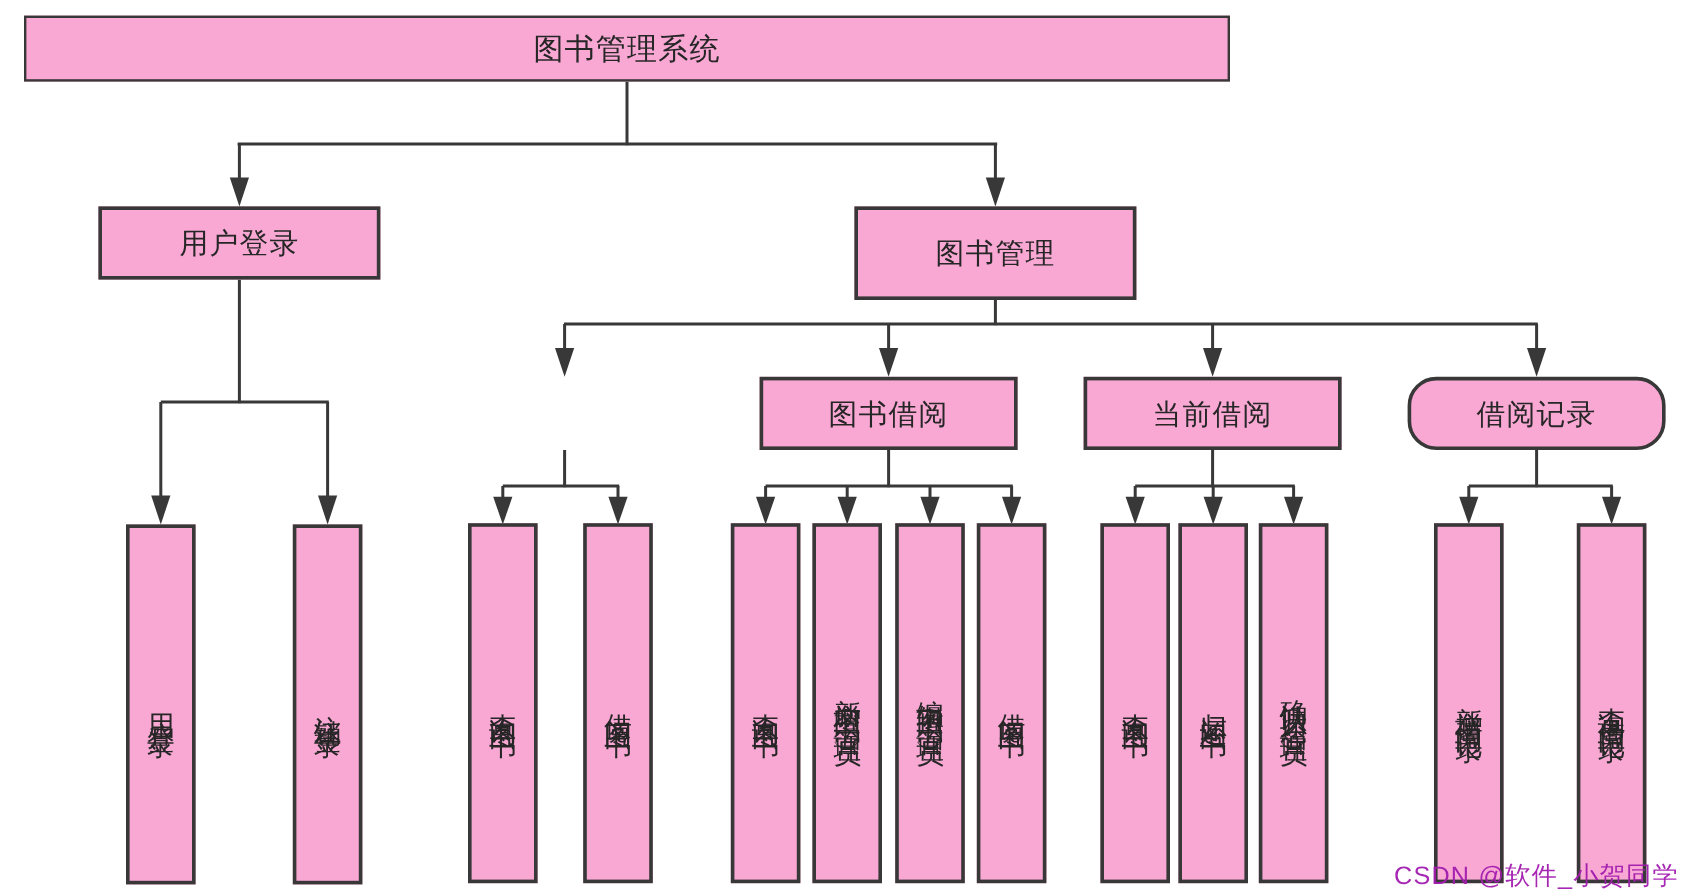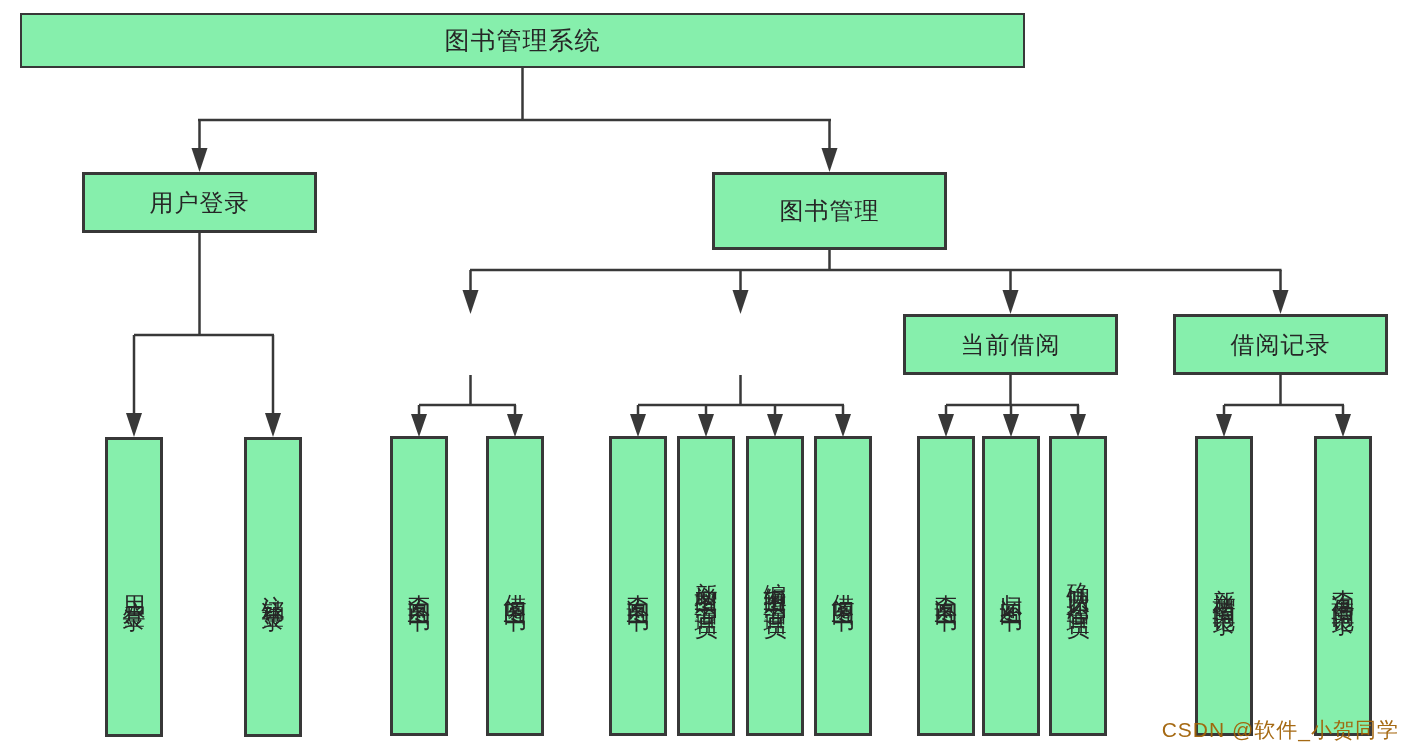--- a/index.html
+++ b/index.html
@@ -15,21 +15,21 @@
     position: absolute;
     left: 0; top: 0;
     width: 1405px; height: 747px;
   }
   .wires line { stroke: #383838; stroke-width: 2.5; }
   .wires polygon { fill: #383838; }
   .node {
     position: absolute;
     box-sizing: border-box;
     border: 3px solid #383838;
-    background: #86efac;
+    background: #f9a8d4;
     display: flex;
     align-items: center;
     justify-content: center;
     color: #262626;
     font-size: 24px;
     letter-spacing: 1px;
     text-align: center;
   }
   .node.root {
     border-width: 2px;
@@ -41,21 +41,21 @@
     letter-spacing: 5px;
     line-height: 1;
     font-size: 23px;
     max-height: 292px;
   }
   .watermark {
     position: absolute;
     right: 6px;
     bottom: 3px;
     font-size: 21px;
-    color: #a16207;
+    color: #a21caf;
     opacity: 0.95;
     letter-spacing: 1px;
     white-space: nowrap;
   }
 </style>
 </head>
 <body>
 
 <div class="stage">
 
@@ -139,24 +139,27 @@
     <span>图书管理系统</span>
   </div>
 
   <div class="node" style="left:82px; top:172px; width:235px; height:61px;">
     <span>用户登录</span>
   </div>
   <div class="node" style="left:712px; top:172px; width:235px; height:78px;">
     <span>图书管理</span>
   </div>
 
+  <div class="node" style="left:633px; top:314px; width:215px; height:61px;">
+    <span>图书借阅</span>
+  </div>
   <div class="node" style="left:903px; top:314px; width:215px; height:61px;">
     <span>当前借阅</span>
   </div>
-  <div class="node" style="left:1173px; top:314px; width:215px; height:61px;">
+  <div class="node" style="left:1173px; top:314px; width:215px; height:61px;border-radius:24px;">
     <span>借阅记录</span>
   </div>
 
   <div class="node leaf" style="left:105px; top:437px; width:58px; height:300px;">
     <span>用户登录</span>
   </div>
   <div class="node leaf" style="left:244px; top:437px; width:58px; height:300px;">
     <span>注销登录</span>
   </div>
 

